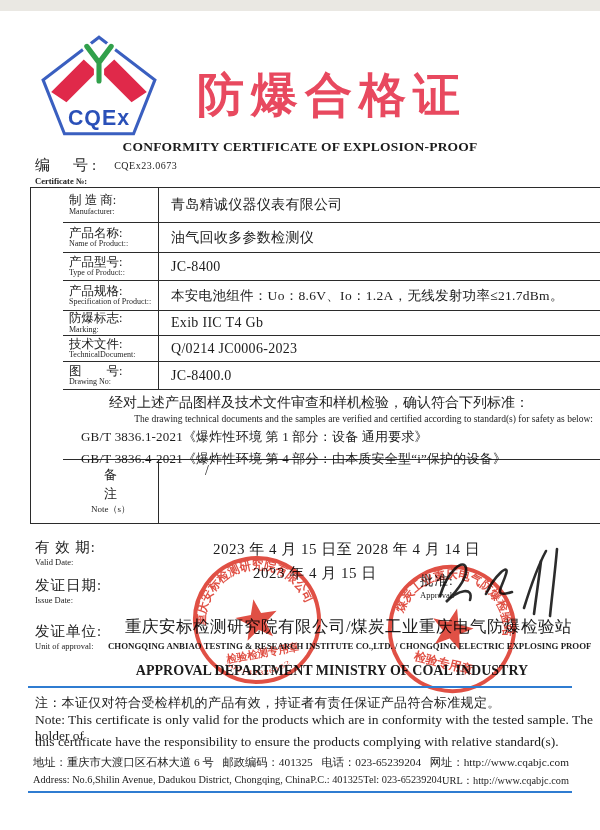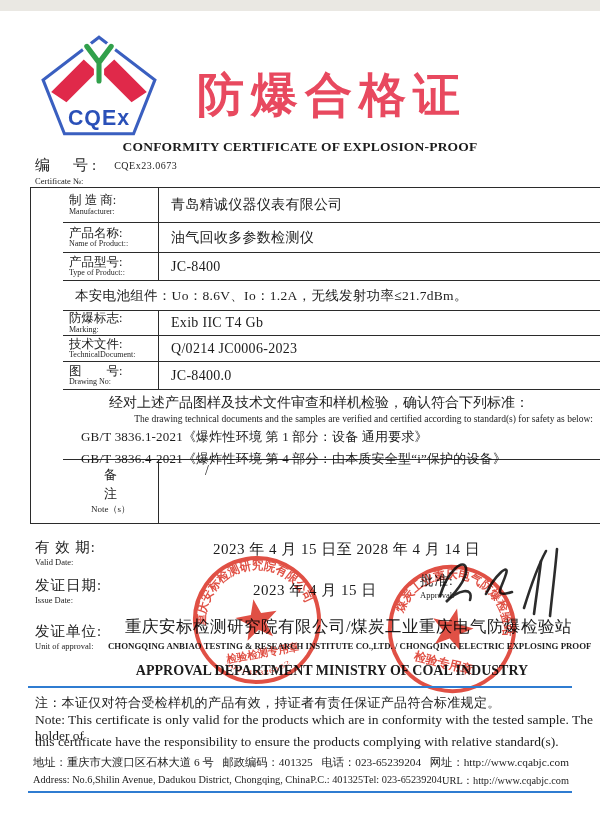--- a/index.html
+++ b/index.html
@@ -8,21 +8,21 @@
   .page::before{content:"";position:absolute;top:0;left:0;right:0;height:11px;background:#eae8e3;}
 
   
   .logo{position:absolute;left:38px;top:33px;}
   .title-cn{position:absolute;left:162px;top:64px;width:340px;text-align:center;
     font-size:47px;font-weight:900;letter-spacing:7px;color:#e8495f;white-space:nowrap;}
   .title-en{position:absolute;left:0;top:139px;width:600px;text-align:center;
     font-size:13.5px;font-weight:bold;letter-spacing:.2px;}
   .certno{position:absolute;left:35px;top:156px;display:flex;align-items:flex-start;}
   .certno .cn{font-size:15px;letter-spacing:4px;}
-  .certno .en{font-size:8.5px;margin-top:1px;}
+  .certno .en{font-size:8.5px;margin-top:1px;font-weight:bold;}
   .certno .val{font-size:10px;margin-left:14px;margin-top:4px;letter-spacing:.5px;}
 
   
   .tbl{position:absolute;left:30px;top:187px;width:538px;border:1.5px solid #2b2b2b;background:transparent;padding-left:32px;}
   .trow{display:flex;border-bottom:1px solid #2b2b2b;}
   .trow:last-child{border-bottom:none;}
   .tlabel{width:96px;border-right:1px solid #2b2b2b;padding-left:6px;box-sizing:border-box;
     display:flex;flex-direction:column;justify-content:center;}
   .tlabel .cn{font-size:12.5px;line-height:1.15;}
   .tlabel .en{font-size:8px;line-height:1.1;color:#1e1e1e;}
@@ -103,20 +103,24 @@
       <div class="tvalue">油气回收多参数检测仪</div>
     </div>
     <div class="trow" style="height:27px">
       <div class="tlabel">
         <div class="cn">产品型号:</div>
         <div class="en">Type of Product::</div>
       </div>
       <div class="tvalue">JC-8400</div>
     </div>
     <div class="trow" style="height:29px">
+      <div class="tlabel">
+        <div class="cn">产品规格:</div>
+        <div class="en">Specification of Product::</div>
+      </div>
       <div class="tvalue" style="font-size:13.5px">本安电池组件：Uo：8.6V、Io：1.2A，无线发射功率≤21.7dBm。</div>
     </div>
     <div class="trow" style="height:24px">
       <div class="tlabel">
         <div class="cn">防爆标志:</div>
         <div class="en">Marking:</div>
       </div>
       <div class="tvalue">Exib IIC T4 Gb</div>
     </div>
     <div class="trow" style="height:25px">
@@ -152,21 +156,21 @@
   <div class="fld" style="left:35px;top:538px">
     <div class="cn">有 效 期:</div>
     <div class="en">Valid Date:</div>
   </div>
   <div class="dval" style="left:213px;top:540px">2023 年 4 月 15 日至 2028 年 4 月 14 日</div>
 
   <div class="fld" style="left:35px;top:576px">
     <div class="cn">发证日期:</div>
     <div class="en">Issue Date:</div>
   </div>
-  <div class="dval" style="left:253px;top:581px">2023 年 4 月 15 日</div>
+  <div class="dval" style="left:253px;top:564px">2023 年 4 月 15 日</div>
 
   <div class="fld" style="left:420px;top:572px">
     <div class="cn" style="font-size:13.5px">批准:</div>
     <div class="en">Approval:</div>
   </div>
 
   <div class="fld" style="left:35px;top:622px">
     <div class="cn">发证单位:</div>
     <div class="en">Unit of approval:</div>
   </div>

